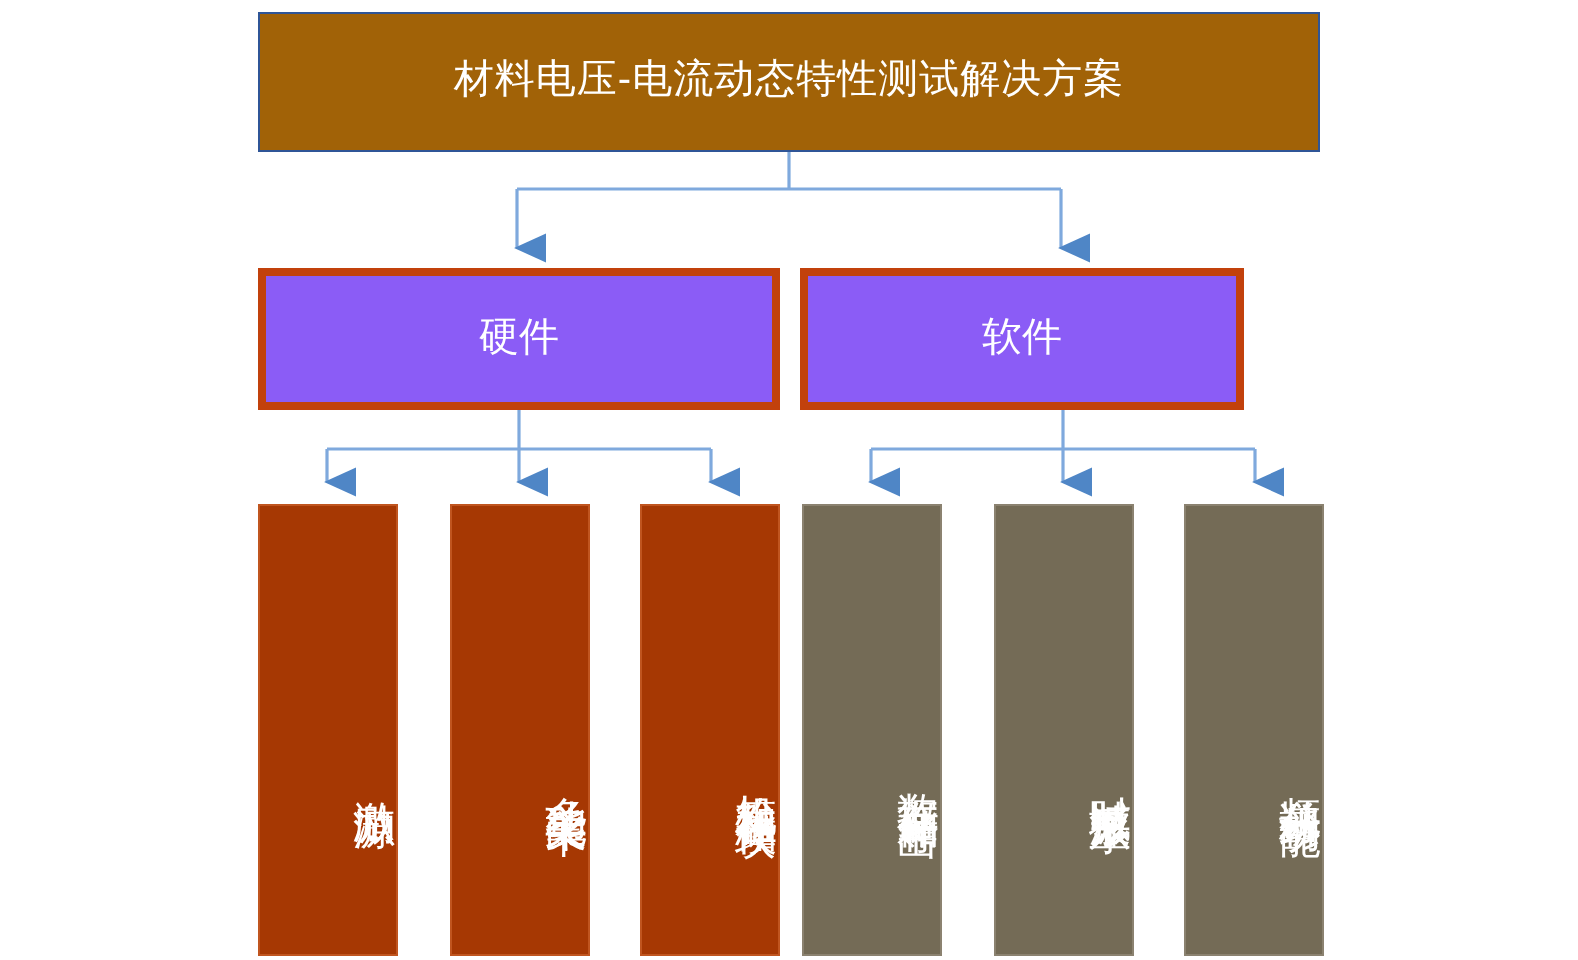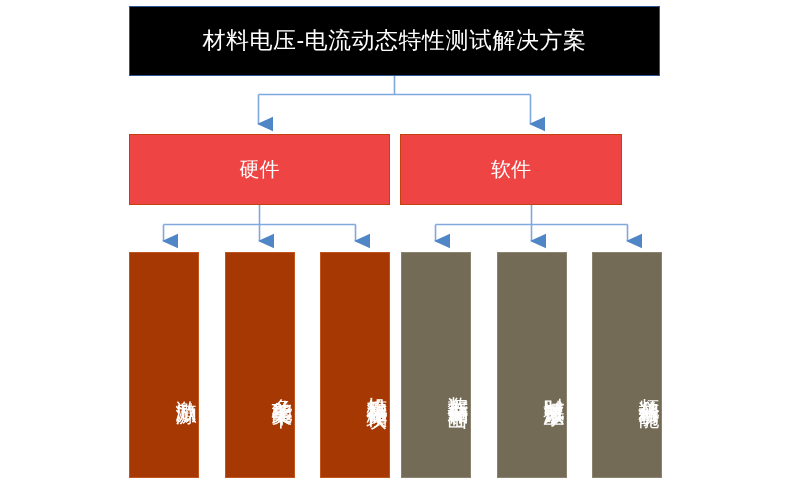--- a/index.html
+++ b/index.html
@@ -24,29 +24,29 @@
     box-sizing: border-box;
     display: flex;
     align-items: center;
     justify-content: center;
     color: #ffffff;
     text-align: center;
     line-height: 1.18;
   }
   
   .node-root {
-    background: #000000;
+    background: #a16207;
     border: 1px solid #2f5597;
-    font-size: 23px;
+    font-size: 20px;
     letter-spacing: 0.5px;
   }
   
   .node-category {
-    background: #ef4444;
-    border: 1px solid #c2410c;
+    background: #8b5cf6;
+    border: 4px solid #c2410c;
     font-size: 20px;
     text-align: center;
   }
   
   .node-leaf {
     font-size: 21px;
     writing-mode: vertical-rl;
     text-orientation: upright;
     letter-spacing: 2px;
     padding-top: 44px;

